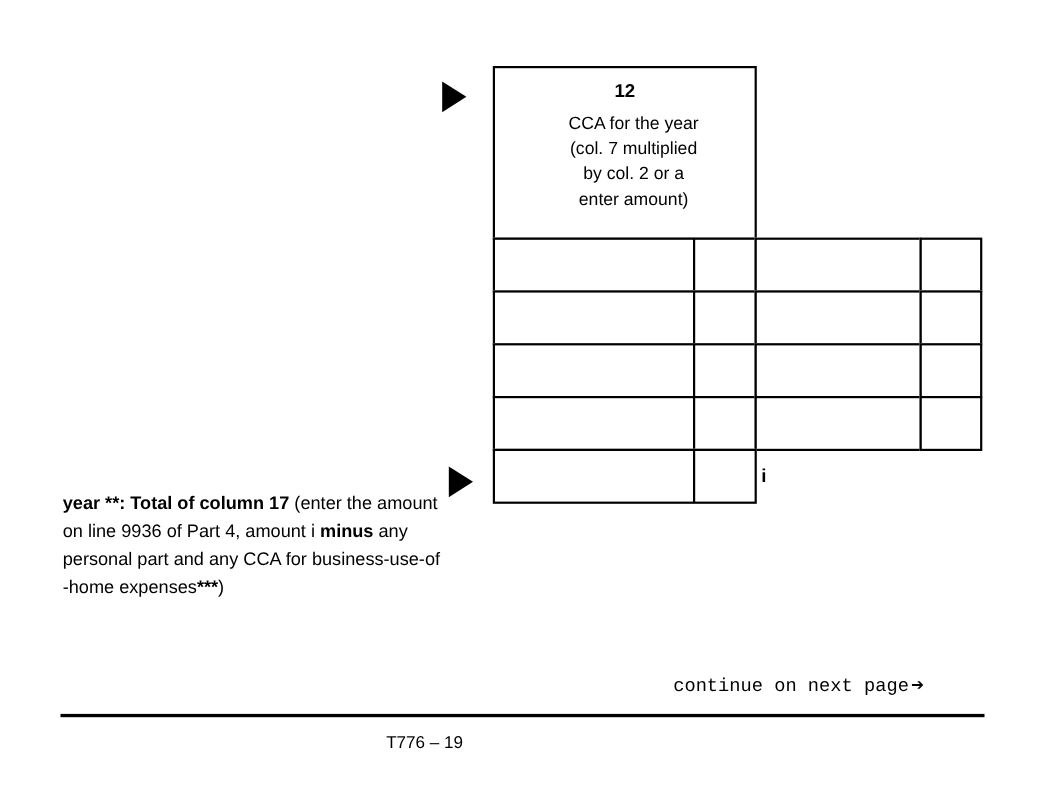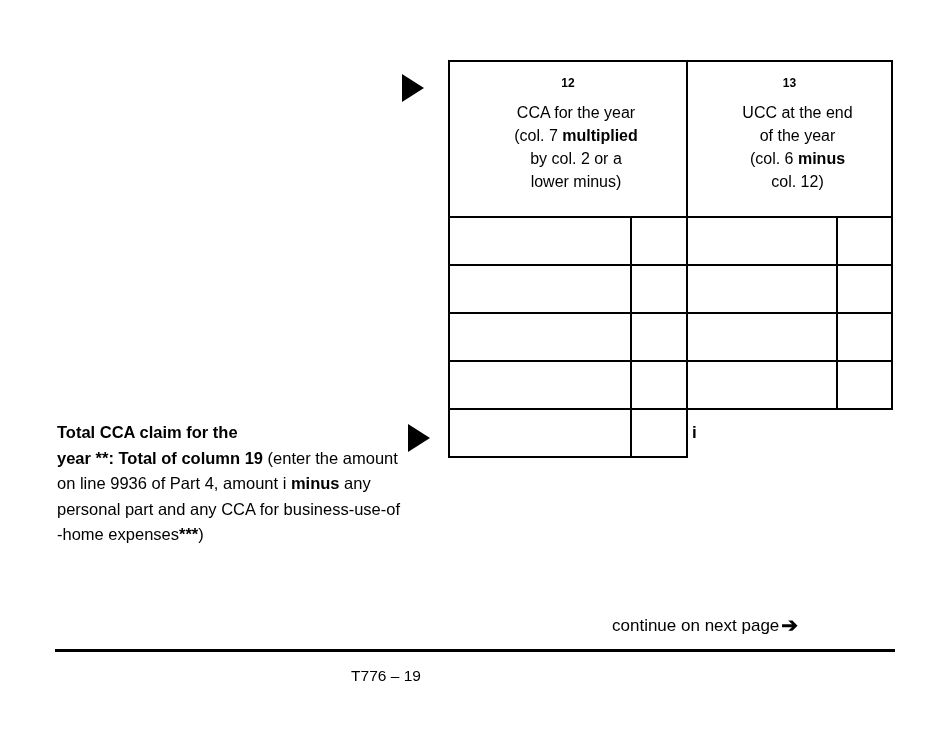--- a/index.html
+++ b/index.html
@@ -39,34 +39,34 @@
     height: 158px;
     box-sizing: border-box;
     border: 2px solid #000;
     text-align: center;
     padding-top: 10px;
   }
   .hdr-cell.c12 { left: 0px;   width: 240px; }
   .hdr-cell.c13 { left: 238px; width: 207px; }
 
   .col-num {
-    font-size: 12px;
+    font-size: 17px;
     font-weight: bold;
     line-height: 22px;
     display: block;
     margin-bottom: 7px;
   }
   .col-desc {
     font-size: 16px;
     line-height: 23px;
     display: block;
     padding: 0 6px;
     margin-left: 16px;
   }
-  .col-desc b { font-weight: bold; }
+  .col-desc b { font-weight: normal; }
 
   
   .cell {
     position: absolute;
     box-sizing: border-box;
     border: 2px solid #000;
     background: #ffffff;
   }
 
   
@@ -103,20 +103,21 @@
   #total-note .strong { font-weight: bold; }
 
   
   #continue-line {
     position: absolute;
     left: 612px;
     top: 614px;
     font-size: 17px;
     line-height: 22px;
     white-space: nowrap;
+    font-family: Liberation Mono, monospace;
   }
   #continue-arrow {
     display: inline-block;
     font-weight: bold;
     font-size: 20px;
     vertical-align: -1px;
     margin-left: 2px;
   }
   #footer-rule {
     position: absolute;
@@ -144,33 +145,24 @@
 <div id="cca-table">
 
   <div class="hdr-row">
 
     <div class="hdr-cell c12">
       <span class="col-num">12</span>
       <span class="col-desc">
         <span>CCA for the year</span><br>
         <span>(col. 7 </span><b>multiplied</b><br>
         <span>by col. 2 or a</span><br>
-        <span>lower minus)</span>
+        <span>enter amount)</span>
       </span>
     </div>
 
-    <div class="hdr-cell c13">
-      <span class="col-num">13</span>
-      <span class="col-desc">
-        <span>UCC at the end</span><br>
-        <span>of the year</span><br>
-        <span>(col. 6 </span><b>minus</b><br>
-        <span>col. 12)</span>
-      </span>
-    </div>
   </div>
 
   <div class="cell" style="left:0px;   top:156px; width:184px; height:50px;"></div>
   <div class="cell" style="left:182px; top:156px; width:58px;  height:50px;"></div>
   <div class="cell" style="left:238px; top:156px; width:152px; height:50px;"></div>
   <div class="cell" style="left:388px; top:156px; width:57px;  height:50px;"></div>
 
   <div class="cell" style="left:0px;   top:204px; width:184px; height:50px;"></div>
   <div class="cell" style="left:182px; top:204px; width:58px;  height:50px;"></div>
   <div class="cell" style="left:238px; top:204px; width:152px; height:50px;"></div>
@@ -187,19 +179,19 @@
   <div class="cell" style="left:388px; top:300px; width:57px;  height:50px;"></div>
 
   <div class="cell" style="left:0px;   top:348px; width:184px; height:50px;"></div>
   <div class="cell" style="left:182px; top:348px; width:58px;  height:50px;"></div>
 </div>
 
 <div id="amount-i">i</div>
 
 <div class="tri" id="tri-total"></div>
 
-<div id="total-note"><span class="strong">Total CCA claim for the</span><br><span class="strong">year **: Total of column 19</span> <span>(enter the amount on line 9936 of Part 4, amount i </span><span class="strong">minus</span><span> any personal part and any CCA for business-use-of -home expenses</span><span class="strong">***</span><span>)</span></div>
+<div id="total-note"><br><span class="strong">year **: Total of column 17</span> <span>(enter the amount on line 9936 of Part 4, amount i </span><span class="strong">minus</span><span> any personal part and any CCA for business-use-of -home expenses</span><span class="strong">***</span><span>)</span></div>
 
 <div id="continue-line"><span>continue on next page</span><span id="continue-arrow">➔</span></div>
 
 <div id="footer-rule"></div>
 
 <div id="form-id">T776 – 19</div>
 
 </body></html>

